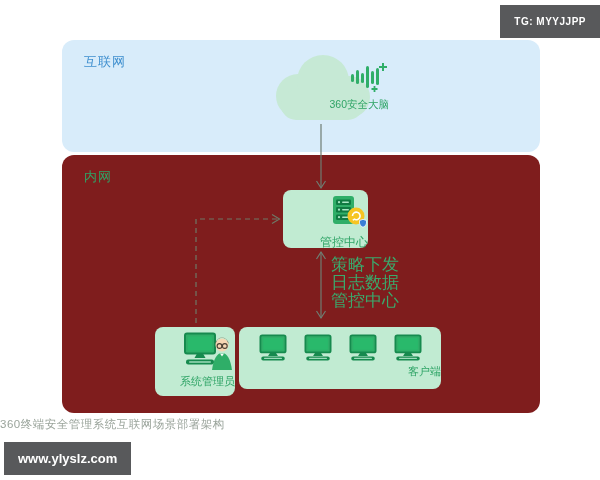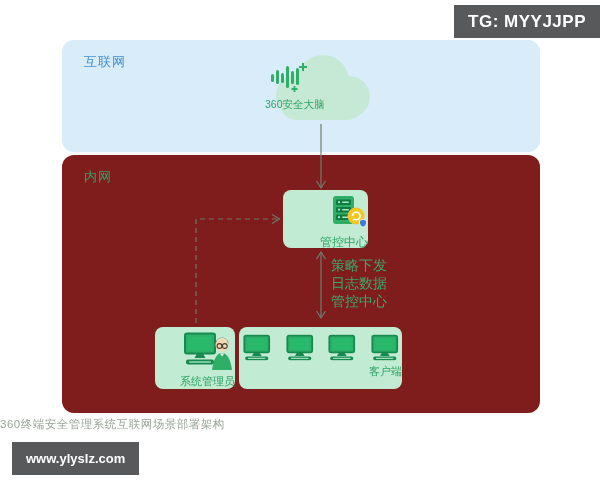--- a/index.html
+++ b/index.html
@@ -7,42 +7,42 @@
         font-family:"Liberation Sans","DejaVu Sans",sans-serif;}
   .zone{position:absolute;border-radius:12px;}
   .zone-internet{left:62px;top:40px;width:478px;height:112px;background:#d8ecfa;}
   .zone-intranet{left:62px;top:155px;width:478px;height:258px;background:#7f1d1d;}
   .zone-label{position:absolute;left:22px;top:13px;font-size:13px;letter-spacing:1px;}
   .zone-internet .zone-label{color:#4090cf;}
   .zone-intranet .zone-label{color:#2fa466;}
   .connectors{position:absolute;left:0;top:0;pointer-events:none;}
   .cloud-node{position:absolute;left:265px;top:52px;width:112px;height:74px;}
   .cloud-node svg.cloud-shape{position:absolute;left:0;top:0;}
-  .cloud-inner{position:absolute;left:0;top:0;width:112px;height:74px;text-align:left;}
+  .cloud-inner{position:absolute;left:12px;top:0;width:112px;height:74px;text-align:right;}
   .brain-icon{margin-top:9px;}
   .cloud-label{font-size:10.5px;color:#2fa466;margin-top:1px;}
   .node{position:absolute;background:#c1ebd2;border-radius:8px;text-align:right;}
   .node-control{left:283px;top:190px;width:85px;height:58px;}
-  .node-admin{left:155px;top:327px;width:80px;height:62px;}
-  .node-clients{left:239px;top:327px;width:163px;height:62px;}
+  .node-admin{left:155px;top:327px;width:80px;height:69px;}
+  .node-clients{left:239px;top:327px;width:202px;height:62px;}
   .node-label{font-size:12px;color:#2fa466;}
   .node-control .node-label{margin-top:1px;}
   .node-admin .node-label{font-size:11px;margin-top:0;}
   .node-clients .node-label{font-size:11px;margin-top:3px;}
   .server-icon{margin-top:5px;}
   .admin-icon{margin-top:5px;}
   .monitor-row{display:flex;justify-content:center;gap:7px;margin-top:7px;}
   .monitor-icon{width:38px;height:27px;display:block;}
-  .flow-labels{position:absolute;left:331px;top:256px;font-size:14px;color:#3aa96c;line-height:18px;}
+  .flow-labels{position:absolute;left:331px;top:256px;font-size:17px;color:#3aa96c;line-height:18px;}
   .caption{position:absolute;left:0;top:417px;width:600px;
            font-size:11.5px;color:#9aa49b;letter-spacing:0.5px;}
   .watermark{position:absolute;background:#58595b;color:#ffffff;font-weight:bold;
              line-height:33px;height:33px;padding:0 14px;}
-  .wm-top{right:0;top:5px;font-size:17px;letter-spacing:0.5px;}
-  .wm-bottom{left:12px;top:442px;font-size:13px;}
+  .wm-top{right:0;top:5px;font-size:10px;letter-spacing:0.5px;}
+  .wm-bottom{left:4px;top:442px;font-size:13px;}
 </style>
 </head>
 <body>
 
 <svg width="0" height="0" style="position:absolute">
   <defs>
     <symbol id="monitor-sym" viewBox="0 0 40 30">
       <rect x="6" y="1.5" width="28" height="19" rx="2" fill="#2fae68" stroke="#168a4e" stroke-width="2"></rect>
       <rect x="9" y="4.5" width="22" height="13" rx="1" fill="#29b96b"></rect>
       <path d="M17 20.5 h6 l2.5 4 h-11 z" fill="#168a4e"></path>

